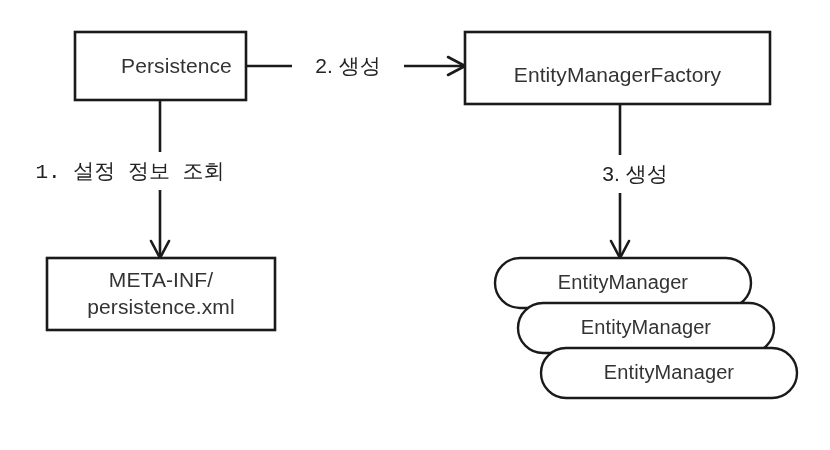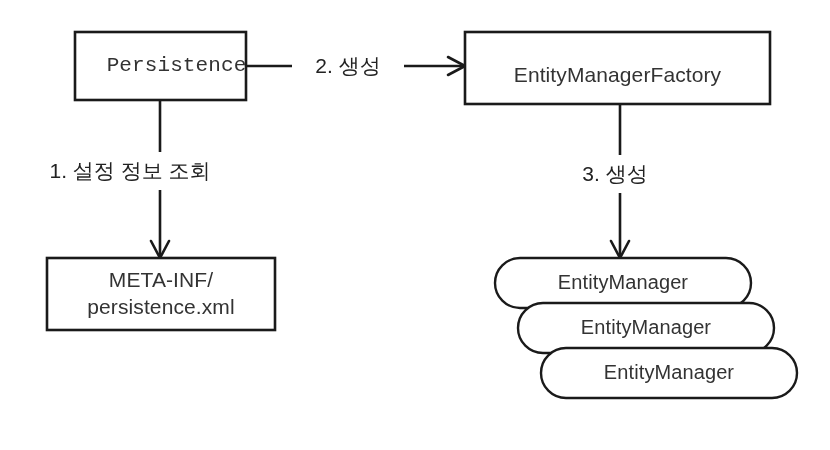--- a/index.html
+++ b/index.html
@@ -27,33 +27,33 @@
   .edge-label{
     position:absolute;
     display:flex;align-items:center;justify-content:center;
     color:#222222;
     font-weight:300;
     background:#ffffff;
     white-space:nowrap;
   }
 
   
-  #persistence-box{left:75px;top:32px;width:203px;height:68px;font-size:21px;font-family:Liberation Mono, monospace;}
+  #persistence-box{left:75px;top:32px;width:203px;height:68px;font-size:21px;}
   #emf-box{left:465px;top:32px;width:305px;height:72px;font-size:21px;margin-top:7px;}
   #metainf-box{left:47px;top:258px;width:228px;height:72px;font-size:21px;}
 
   
   #em-box-1{left:495px;top:258px;width:256px;height:50px;font-size:20px;}
   #em-box-2{left:518px;top:303px;width:256px;height:50px;font-size:20px;}
   #em-box-3{left:541px;top:348px;width:256px;height:50px;font-size:20px;}
 
   
   #label-2{left:292px;top:50px;width:112px;height:32px;font-size:21px;text-align:center;}
-  #label-1{left:26px;top:155px;width:208px;height:32px;font-size:21px;}
-  #label-3{left:559px;top:158px;width:112px;height:32px;font-size:21px;}
+  #label-1{left:26px;top:155px;width:208px;height:32px;font-size:21px;font-family:Liberation Mono, monospace;}
+  #label-3{left:579px;top:158px;width:112px;height:32px;font-size:21px;}
 </style>
 </head>
 <body>
 
 <div id="diagram">
 
   <svg class="layer" viewBox="0 0 830 450" xmlns="http://www.w3.org/2000/svg">
 
     <g>
       <line x1="246" y1="66" x2="292" y2="66" stroke="#1a1a1a" stroke-width="2.6"></line>

